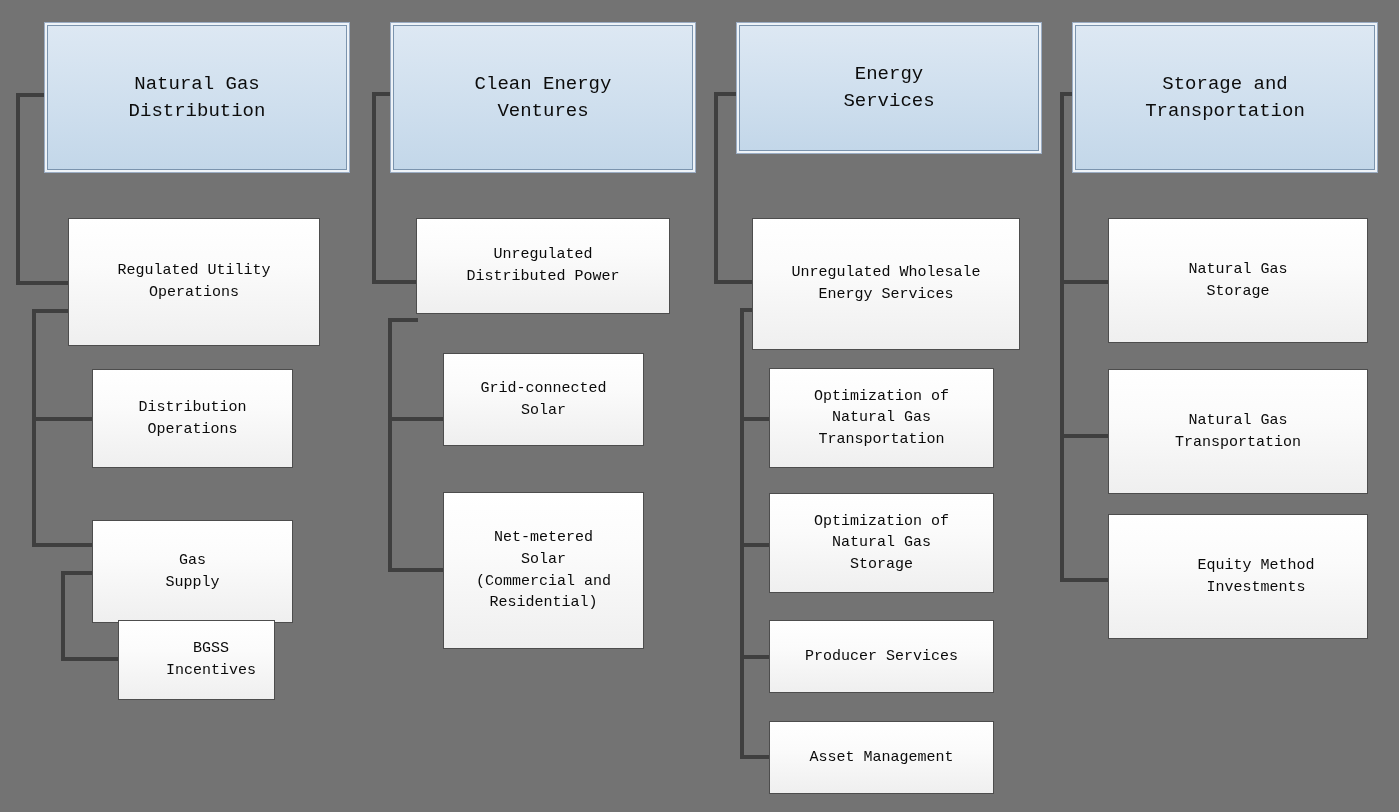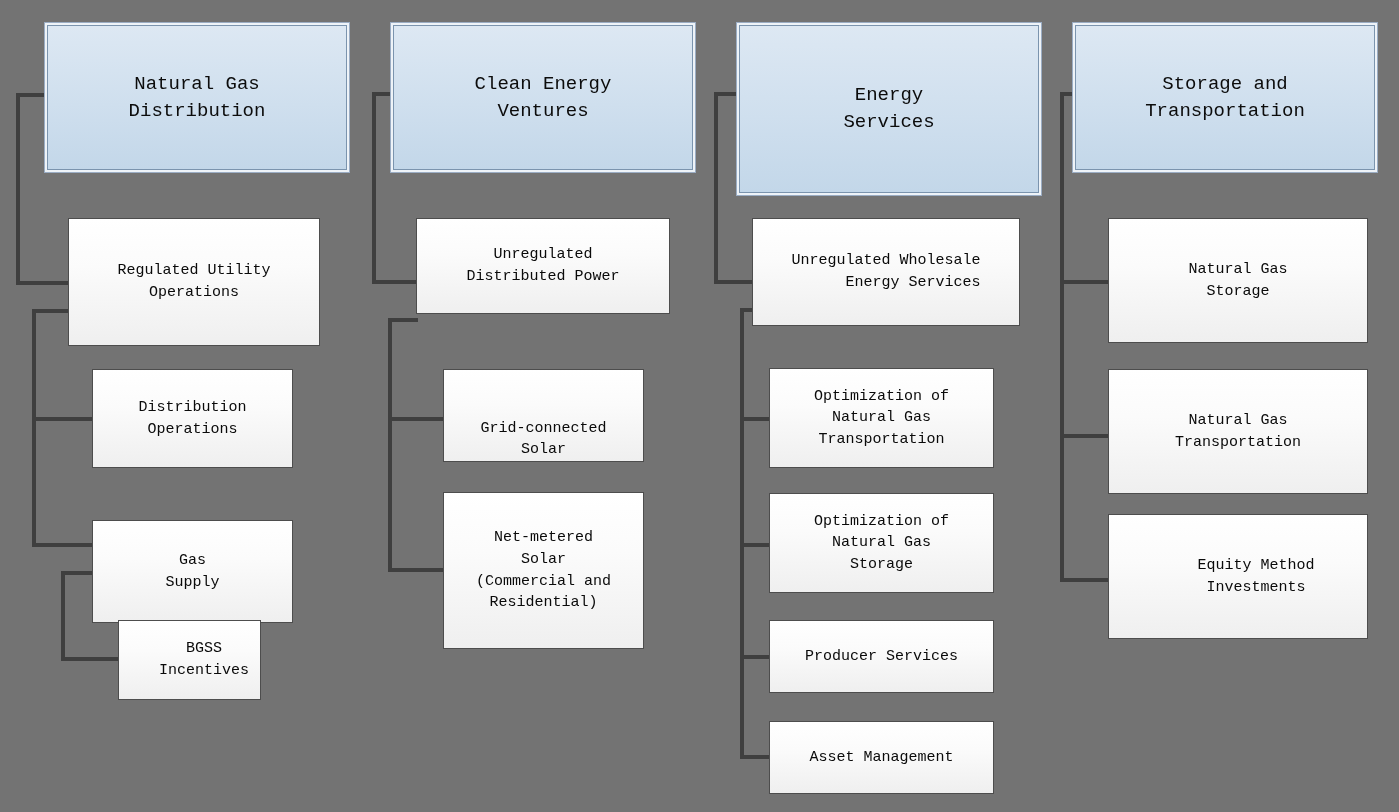--- a/index.html
+++ b/index.html
@@ -102,21 +102,21 @@
   <div class="node-box" style="left:92px; top:369px; width:201px; height:99px;">
     <span class="node-label">Distribution
 Operations</span>
   </div>
 
   <div class="node-box" style="left:92px; top:492px; width:201px; height:103px;margin-top:28px;">
     <span class="node-label">Gas
 Supply</span>
   </div>
 
-  <div class="node-box" style="left:118px; top:620px; width:143px; height:80px;padding-left:29px;">
+  <div class="node-box" style="left:118px; top:620px; width:157px; height:80px;padding-left:29px;">
     <span class="node-label">BGSS
 Incentives</span>
   </div>
 
   <div class="conn-v" style="left:372px; top:92px; height:192px;"></div>
   <div class="conn-h" style="left:372px; top:92px; width:22px;"></div>
   <div class="conn-h" style="left:372px; top:280px; width:46px;"></div>
 
   <div class="conn-v" style="left:388px; top:318px; height:254px;"></div>
   <div class="conn-h" style="left:388px; top:318px; width:30px;"></div>
@@ -128,21 +128,21 @@
       <span class="hdr-label" style="white-space:pre-line;">Clean Energy
 Ventures</span>
     </div>
   </div>
 
   <div class="node-box" style="left:416px; top:218px; width:254px; height:96px;">
     <span class="node-label">Unregulated
 Distributed Power</span>
   </div>
 
-  <div class="node-box" style="left:443px; top:369px; width:201px; height:93px;align-items:flex-end;">
+  <div class="node-box" style="left:443px; top:353px; width:201px; height:93px;">
     <span class="node-label">Grid-connected
 Solar</span>
   </div>
 
   <div class="node-box" style="left:443px; top:492px; width:201px; height:157px;">
     <span class="node-label">Net-metered
 Solar
 (Commercial and
 Residential)</span>
   </div>
@@ -151,28 +151,28 @@
   <div class="conn-h" style="left:714px; top:92px; width:26px;"></div>
   <div class="conn-h" style="left:714px; top:280px; width:40px;"></div>
 
   <div class="conn-v" style="left:740px; top:308px; height:450px;"></div>
   <div class="conn-h" style="left:740px; top:308px; width:16px;"></div>
   <div class="conn-h" style="left:740px; top:417px; width:32px;"></div>
   <div class="conn-h" style="left:740px; top:543px; width:32px;"></div>
   <div class="conn-h" style="left:740px; top:655px; width:32px;"></div>
   <div class="conn-h" style="left:740px; top:755px; width:32px;"></div>
 
-  <div class="hdr-box" style="left:736px; top:22px; width:306px; height:174px;">
+  <div class="hdr-box" style="left:736px; top:22px; width:306px; height:132px;">
     <div class="hdr-inner">
       <span class="hdr-label" style="white-space:pre-line;">Energy
 Services</span>
     </div>
   </div>
 
-  <div class="node-box" style="left:752px; top:218px; width:268px; height:108px;text-align:right;">
+  <div class="node-box" style="left:752px; top:218px; width:268px; height:132px;">
     <span class="node-label">Unregulated Wholesale
 Energy Services</span>
   </div>
 
   <div class="node-box" style="left:769px; top:368px; width:225px; height:100px;">
     <span class="node-label">Optimization of
 Natural Gas
 Transportation</span>
   </div>
 

